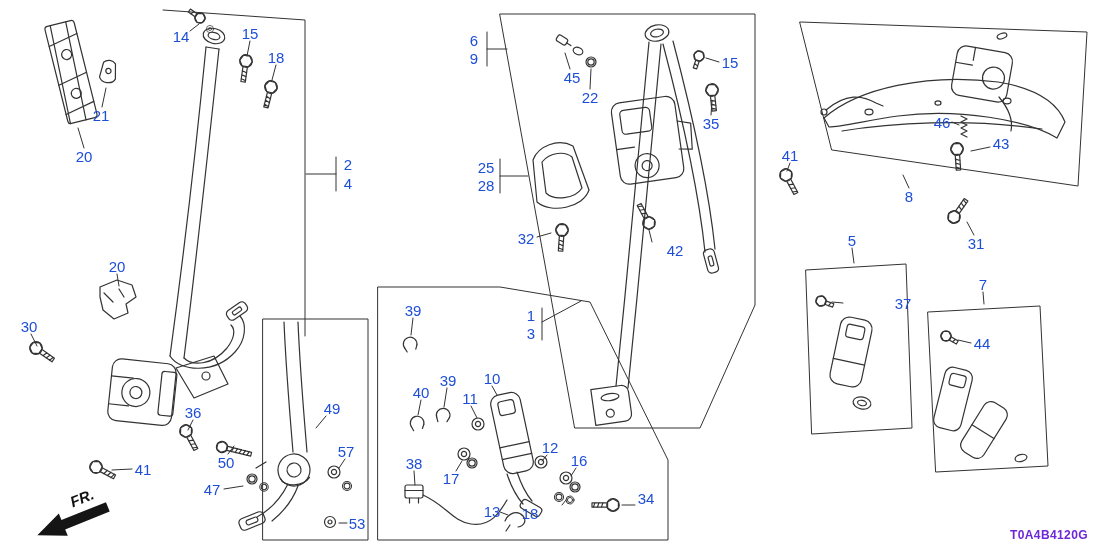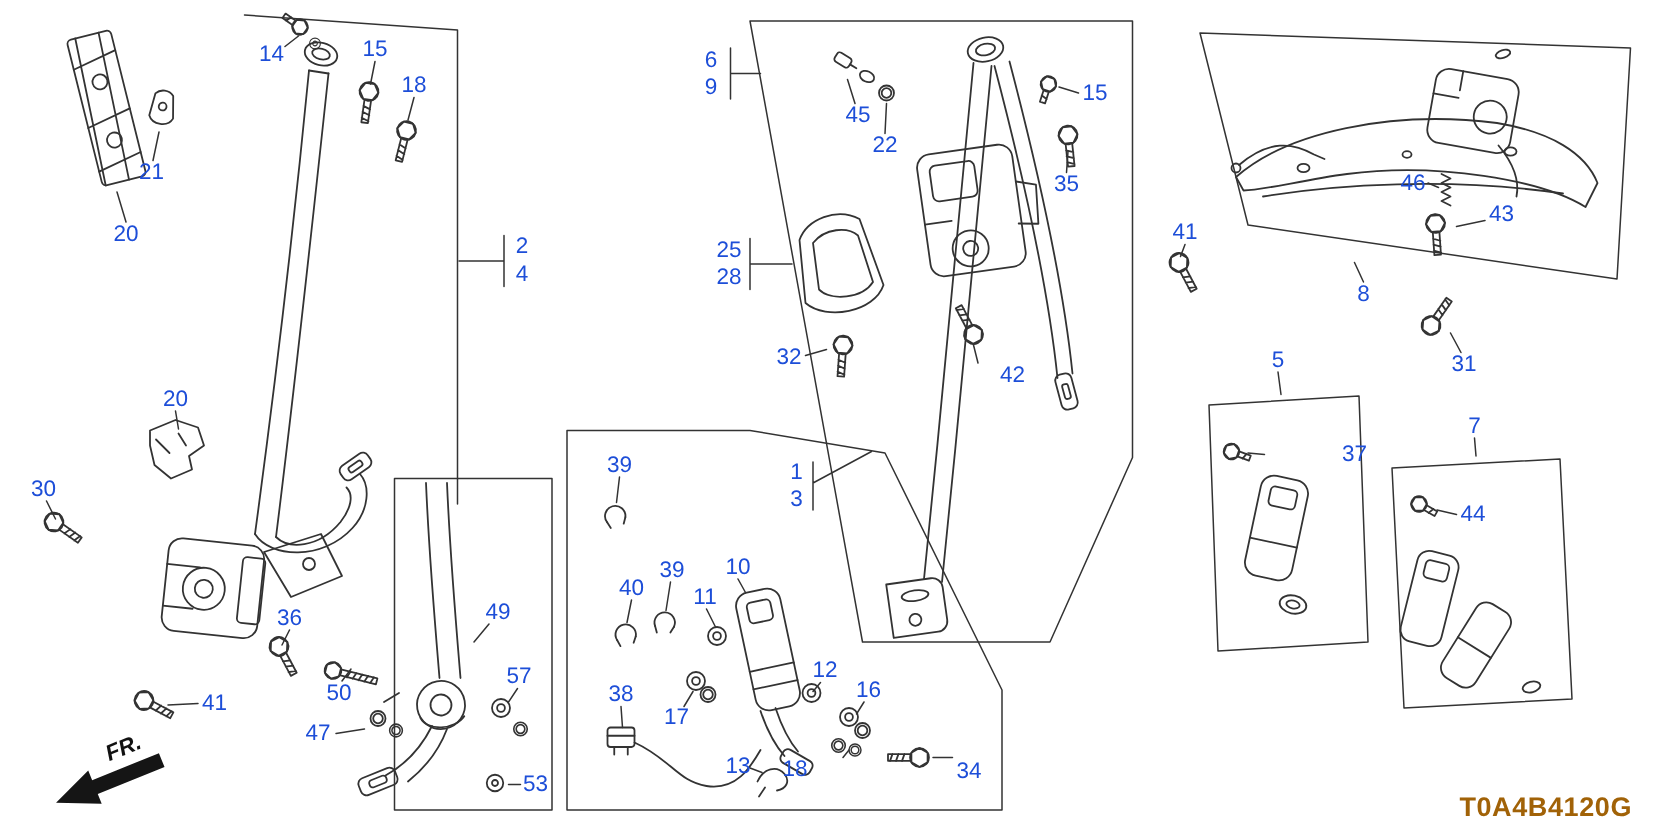--- a/index.html
+++ b/index.html
@@ -7,21 +7,21 @@
     position:relative;width:1108px;height:554px;background:#ffffff;
     font-family:"Liberation Sans","DejaVu Sans",sans-serif;color:#111;overflow:hidden;
   }
   .stage svg{position:absolute;left:0;top:0;}
   .co{
     position:absolute;transform:translate(-50%,-50%);
     font-size:15px;line-height:1;font-weight:400;color:#1d4ed8;white-space:nowrap;
   }
   .code{
     position:absolute;right:20px;top:528px;
-    font-size:18px;font-weight:700;letter-spacing:.4px;color:#a16207;
+    font-size:12px;font-weight:700;letter-spacing:.4px;color:#6d28d9;
   }
 </style>
 </head>
 <body>
 
 <div class="stage">
 
   <svg width="1108" height="554" viewBox="0 0 1108 554">
     <defs>
       <g id="boltV">
@@ -311,21 +311,21 @@
     <div class="co" style="left:421px;top:392px">40</div>
     <div class="co" style="left:448px;top:380px">39</div>
     <div class="co" style="left:492px;top:378px">10</div>
     <div class="co" style="left:470px;top:398px">11</div>
     <div class="co" style="left:414px;top:463px">38</div>
     <div class="co" style="left:451px;top:478px">17</div>
     <div class="co" style="left:550px;top:447px">12</div>
     <div class="co" style="left:579px;top:460px">16</div>
     <div class="co" style="left:492px;top:511px">13</div>
     <div class="co" style="left:530px;top:513px">18</div>
-    <div class="co" style="left:646px;top:514px">34</div>
+    <div class="co" style="left:646px;top:498px">34</div>
     <div class="co" style="left:942px;top:122px">46</div>
     <div class="co" style="left:1001px;top:143px">43</div>
     <div class="co" style="left:909px;top:196px">8</div>
     <div class="co" style="left:976px;top:243px">31</div>
     <div class="co" style="left:852px;top:240px">5</div>
     <div class="co" style="left:903px;top:303px">37</div>
     <div class="co" style="left:983px;top:284px">7</div>
     <div class="co" style="left:982px;top:343px">44</div>
   </div>
 

